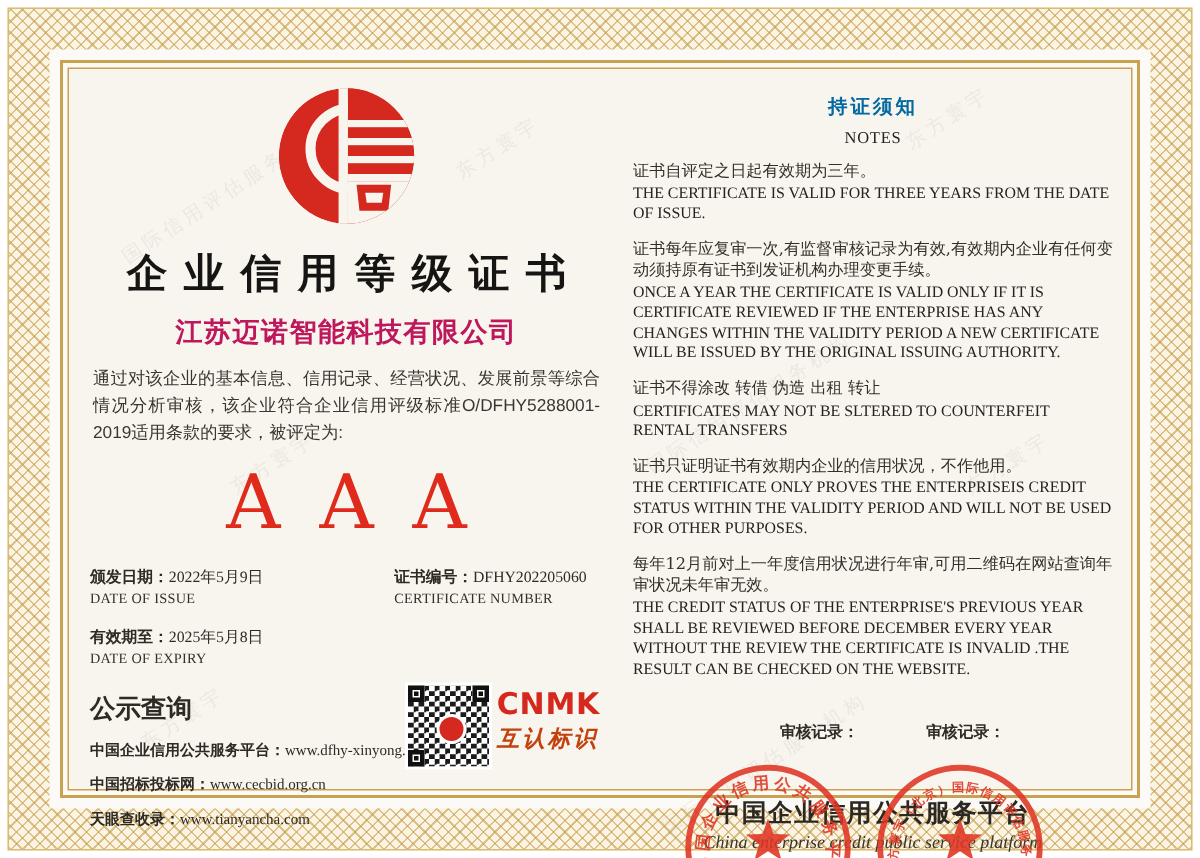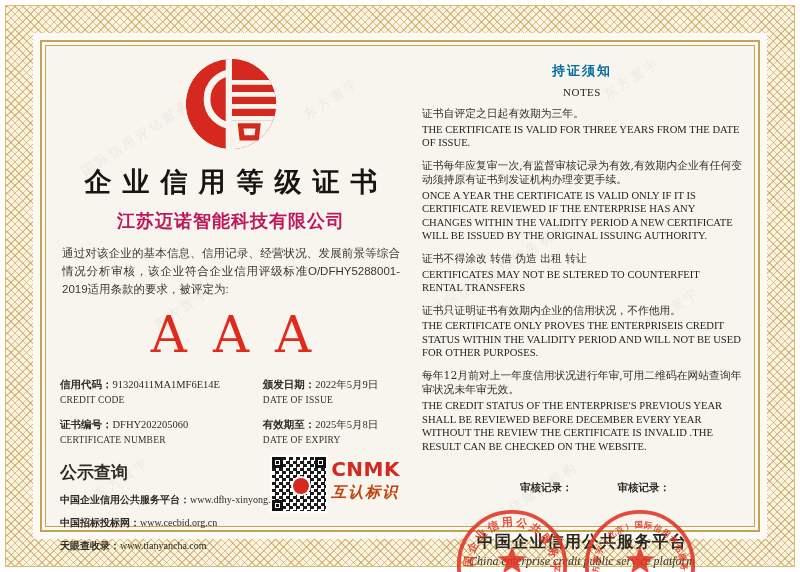--- a/index.html
+++ b/index.html
@@ -118,24 +118,20 @@
           </g>
         </svg>
       </div>
       <h1 class="title">企业信用等级证书</h1>
       <div class="company">江苏迈诺智能科技有限公司</div>
       <p class="statement">通过对该企业的基本信息、信用记录、经营状况、发展前景等综合情况分析审核，该企业符合企业信用评级标准O/DFHY5288001-2019适用条款的要求，被评定为:</p>
       <div class="rating">AAA</div>
 
       <div class="fields">
         <div class="field">
-          <div class="fl"><span class="lab">信用代码：</span><span class="val">91320411MA1MF6E14E</span></div>
-          <div class="fs">CREDIT CODE</div>
-        </div>
-        <div class="field">
           <div class="fl"><span class="lab">颁发日期：</span><span class="val">2022年5月9日</span></div>
           <div class="fs">DATE OF ISSUE</div>
         </div>
         <div class="field">
           <div class="fl"><span class="lab">证书编号：</span><span class="val">DFHY202205060</span></div>
           <div class="fs">CERTIFICATE NUMBER</div>
         </div>
         <div class="field">
           <div class="fl"><span class="lab">有效期至：</span><span class="val">2025年5月8日</span></div>
           <div class="fs">DATE OF EXPIRY</div>

